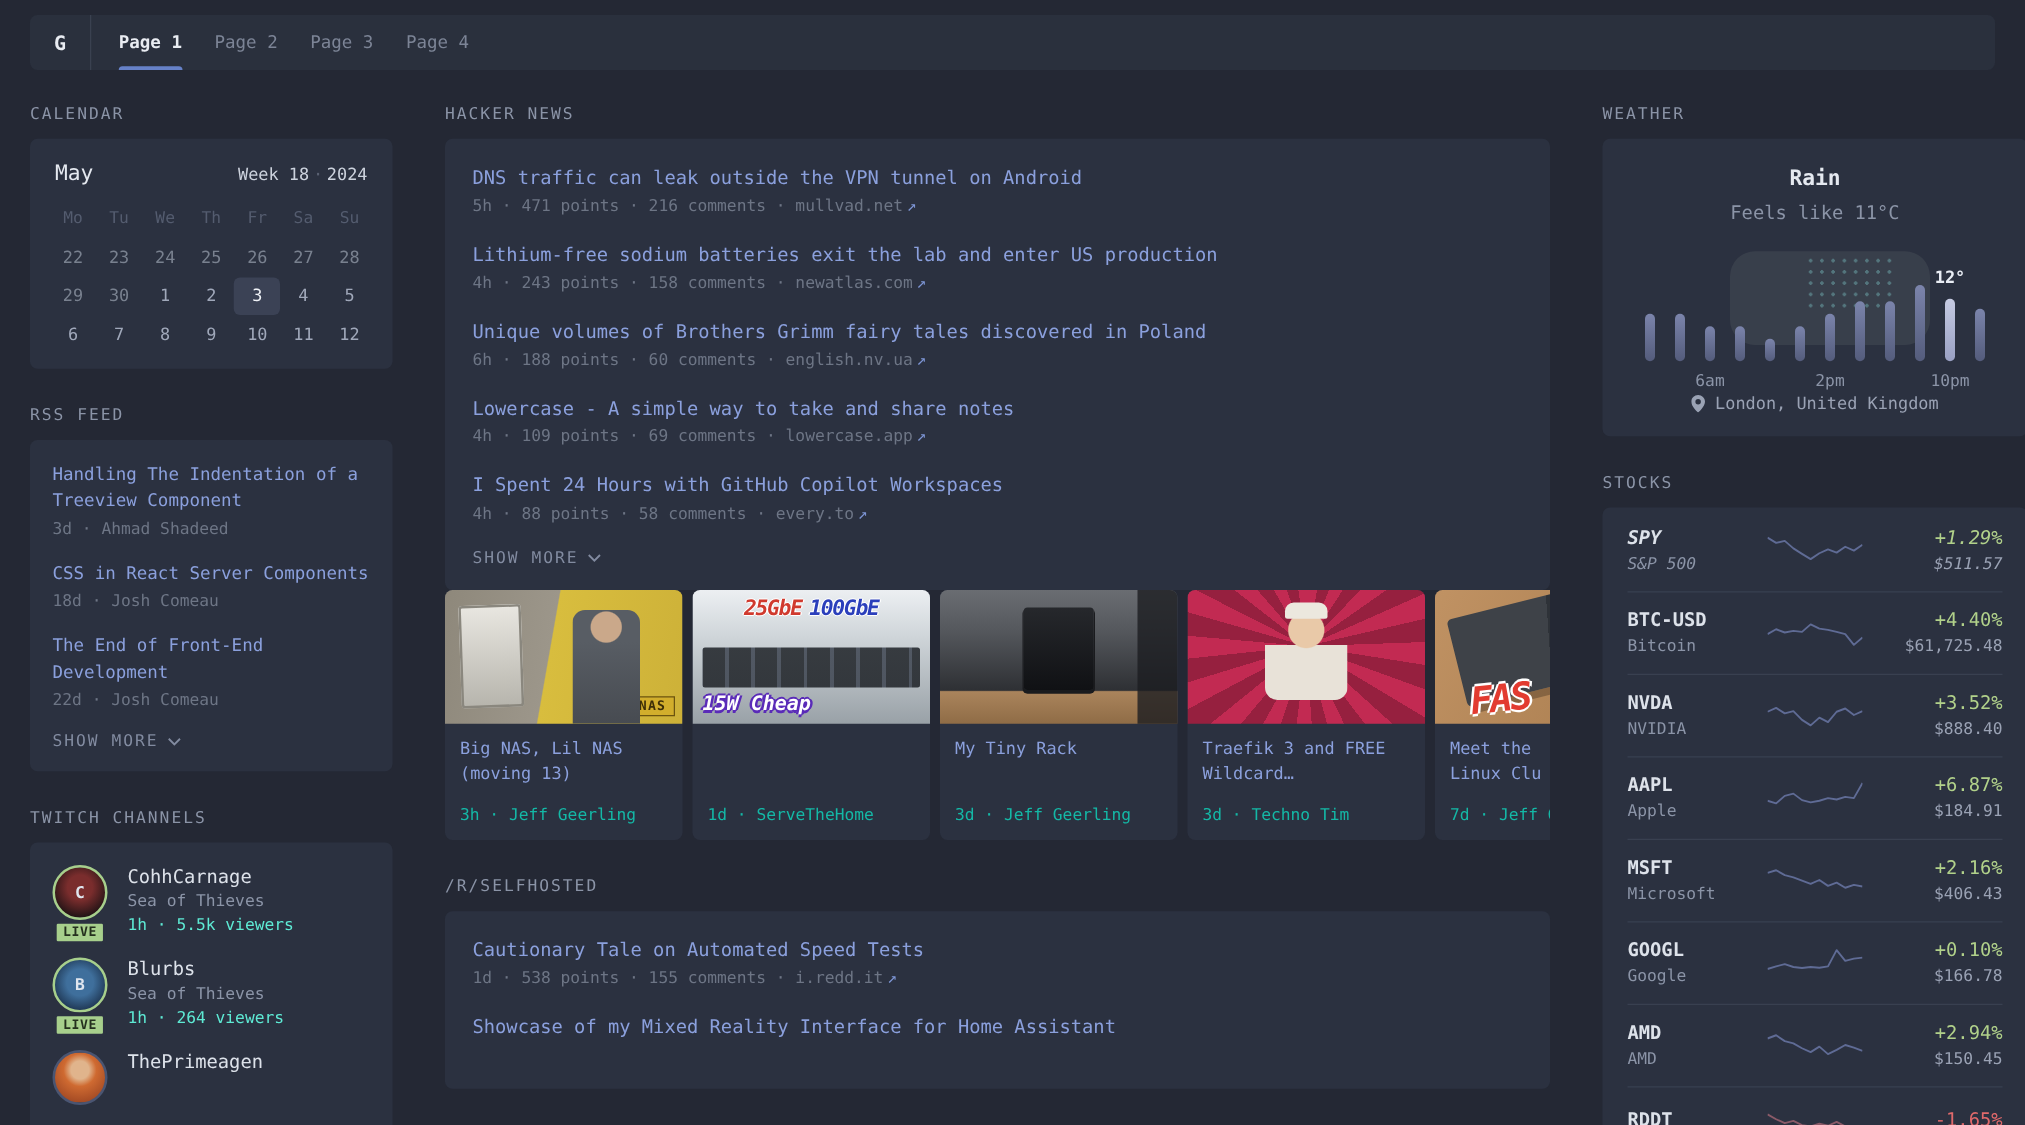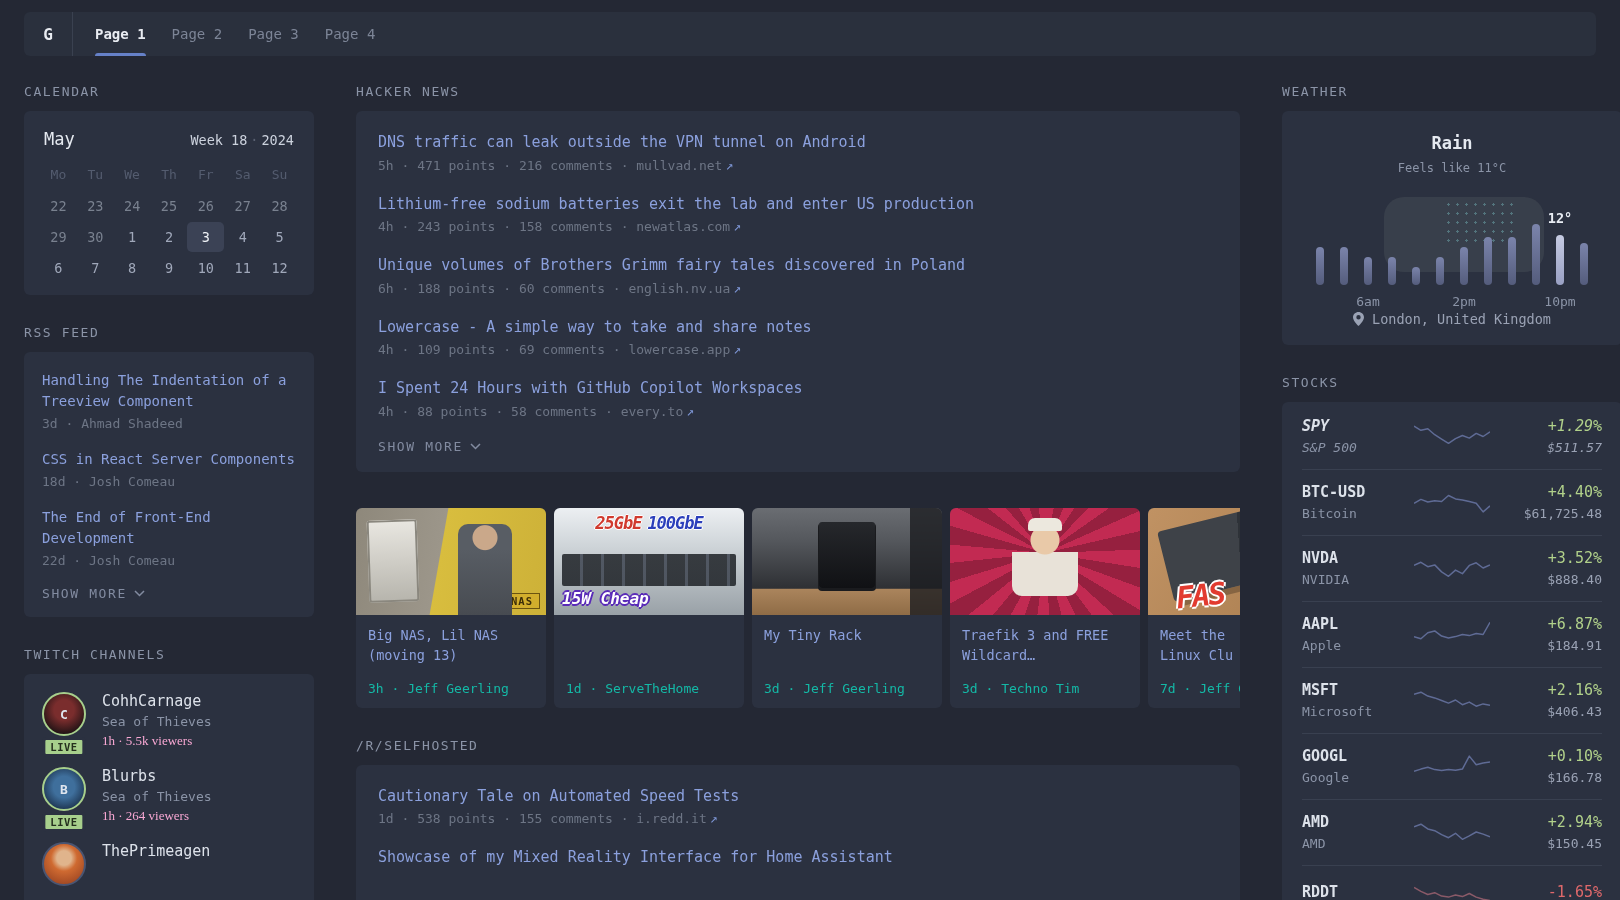--- a/index.html
+++ b/index.html
@@ -50,24 +50,24 @@
   .twitch-card { padding: 18px 18px 10px; }
   .tw-row { display: flex; gap: 16px; margin-bottom: 18px; cursor: pointer; }
   .tw-avatar-wrap { position: relative; width: 44px; flex: none; }
   .tw-avatar { width: 44px; height: 44px; border-radius: 50%; border: 2px solid #a7cf8c; display: flex; align-items: center; justify-content: center; font-weight: bold; font-size: 13px; color: #dfe5ee; }
   .av-c { background: radial-gradient(circle at 50% 40%, #7a2d2d 0 32%, #241416 75%); }
   .av-b { background: radial-gradient(circle at 50% 45%, #3f6f9c 0 36%, #1d3450 78%); }
   .av-p { background: radial-gradient(circle at 50% 35%, #e0b48c 0 22%, #cf6a31 40%, #a34a24 80%); border-color: #4a5572; }
   .live-badge { position: absolute; bottom: -8px; left: 50%; transform: translateX(-50%); background: #a7cf8c; color: #25301e; font-size: 10.5px; font-weight: bold; letter-spacing: .5px; padding: 1px 5px; border-radius: 4px; border: 3px solid #2b3140; }
   .tw-name { font-size: 15px; color: #dde2ea; margin-bottom: 4px; }
   .tw-game { font-size: 13px; color: #8b94a7; margin-bottom: 4px; }
-  .tw-meta { font-size: 13px; color: #f9a8d4; font-family: Liberation Serif, serif; }
+  .tw-meta { font-size: 13px; color: #5eead4; }
   
   .videos-row { display: flex; gap: 8px; overflow: hidden; }
-  .vcard { width: 190px; flex: none; background: #2b3140; border-radius: 6px; overflow: hidden; display: flex; flex-direction: column; height: 200px; cursor: pointer; margin-top: 36px; }
+  .vcard { width: 190px; flex: none; background: #2b3140; border-radius: 6px; overflow: hidden; display: flex; flex-direction: column; height: 200px; cursor: pointer; }
   .vthumb { height: 107px; position: relative; flex: none; }
   .vbody { padding: 10px 12px 12px; display: flex; flex-direction: column; flex: 1; }
   .vtitle { color: #8ba0dd; font-size: 13.5px; line-height: 1.55; white-space: pre-line; }
   .vmeta { color: #14b8a6; font-size: 13px; margin-top: auto; padding-top: 8px; white-space: nowrap; }
   
   .t1 { background: linear-gradient(100deg, #8e887b 0%, #9c968a 44%, #d8bd3e 44.5%, #cdb138 100%); }
   .t1::before { content:""; position:absolute; left:12px; top:12px; width:50px; height:82px; background:linear-gradient(#e9e7e1,#b6b4ac); border-radius:3px; box-shadow: inset 0 0 0 2px #8a877e; transform:rotate(-2deg); }
   .t1::after { content:""; position:absolute; right:34px; top:16px; width:54px; height:91px; background: radial-gradient(circle at 50% 15%, #caa88a 0 12px, rgba(0,0,0,0) 13px), linear-gradient(#585d64 28%, #474b51); border-radius:10px 10px 0 0; }
   .vv-badge { position:absolute; right:6px; bottom:6px; background:#d2ae2c; color:#3c2e08; border:1px solid #6b5410; font-size:10.5px; font-weight:bold; letter-spacing:1px; padding:1px 6px; }
   .t2 { background: linear-gradient(#eceff2 0%, #cfd5d9 35%, #99a1a7 100%); }
@@ -81,21 +81,21 @@
   .t3::after { content:""; position:absolute; right:0; top:0; width:32px; height:100%; background:#1c1d21; opacity:.8; }
   .t4 { background: repeating-conic-gradient(from 0deg at 50% 42%, #c22a52 0deg 11deg, #96203f 11deg 22deg); }
   .t4::before { content:""; position:absolute; left:50%; top:18px; transform:translateX(-50%); width:66px; height:70px; background: radial-gradient(circle at 50% 20%, #e9c9a8 0 14px, rgba(0,0,0,0) 15px), linear-gradient(rgba(0,0,0,0) 0 26px, #e8e2d8 26px 100%); border-radius:10px; }
   .t4::after { content:""; position:absolute; left:50%; top:10px; transform:translateX(-50%); width:34px; height:13px; background:#ece8de; border-radius:7px 7px 2px 2px; }
   .t5 { background: linear-gradient(120deg, #c09263 0%, #a87c4e 100%); }
   .t5::before { content:""; position:absolute; left:16px; top:8px; width:124px; height:72px; background: linear-gradient(100deg, #3e4248 0 60%, #2e3238 60%); transform:rotate(-14deg); border-radius:4px; box-shadow:4px 6px 0 rgba(0,0,0,.25); }
   .vv-fas { position:absolute; left:28px; bottom:2px; color:#e23b30; font-size:30px; font-weight:bold; font-style:italic; letter-spacing:-2px; transform:rotate(-6deg); text-shadow:-2px 0 0 #fff,2px 0 0 #fff,0 -2px 0 #fff,0 2px 0 #fff; }
   
   .weather-card { padding: 16px 14px 18px; text-align: center; }
   .w-cond { font-size: 17px; font-weight: bold; color: #e5e9f0; margin-top: 6px; }
-  .w-feels { font-size: 12px; color: #8b94a7; margin-top: 8px; }
+  .w-feels { font-size: 15px; color: #8b94a7; margin-top: 8px; }
   .w-chart { position: relative; width: 272px; height: 88px; margin: 22px auto 26px; }
   .w-overlay { position: absolute; left: 68px; top: 0; width: 160px; height: 75px; background: rgba(158,168,155,.12); border-radius: 20px; }
   .w-dots { position: absolute; left: 128px; top: 3px; width: 74px; height: 46px; background-image: radial-gradient(circle, rgba(106,162,166,.55) 1.3px, rgba(0,0,0,0) 1.4px); background-size: 9px 9px; }
   .w-bar { position: absolute; bottom: 0; width: 8px; border-radius: 4px; background: linear-gradient(#7b84ab, #545c7c); }
   .w-bar.hl { background: linear-gradient(#c6cbe2, #99a0c3); }
   .w-temp { position: absolute; transform: translateX(-50%); color: #e9edf4; font-weight: bold; font-size: 13.5px; }
   .w-time { position: absolute; bottom: -24px; transform: translateX(-50%); color: #8b94a7; font-size: 13px; }
   .w-loc { display: flex; justify-content: center; align-items: center; gap: 8px; color: #9aa2b4; font-size: 13.5px; }
   
   .stocks-card { padding: 2px 20px; }

